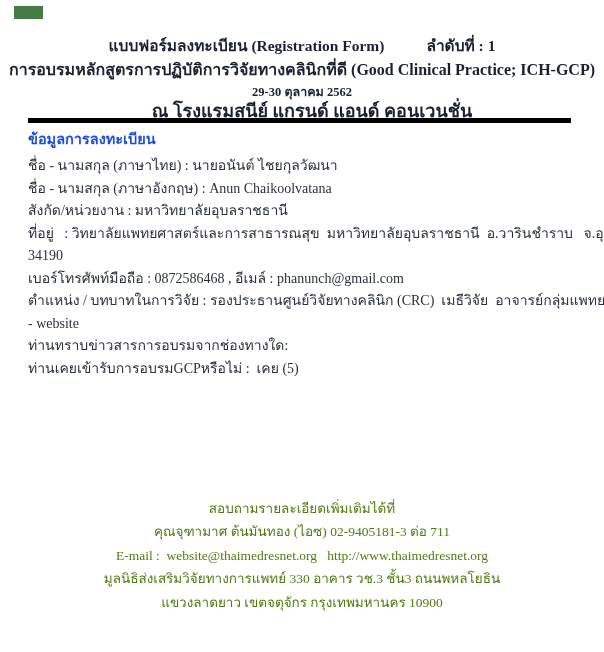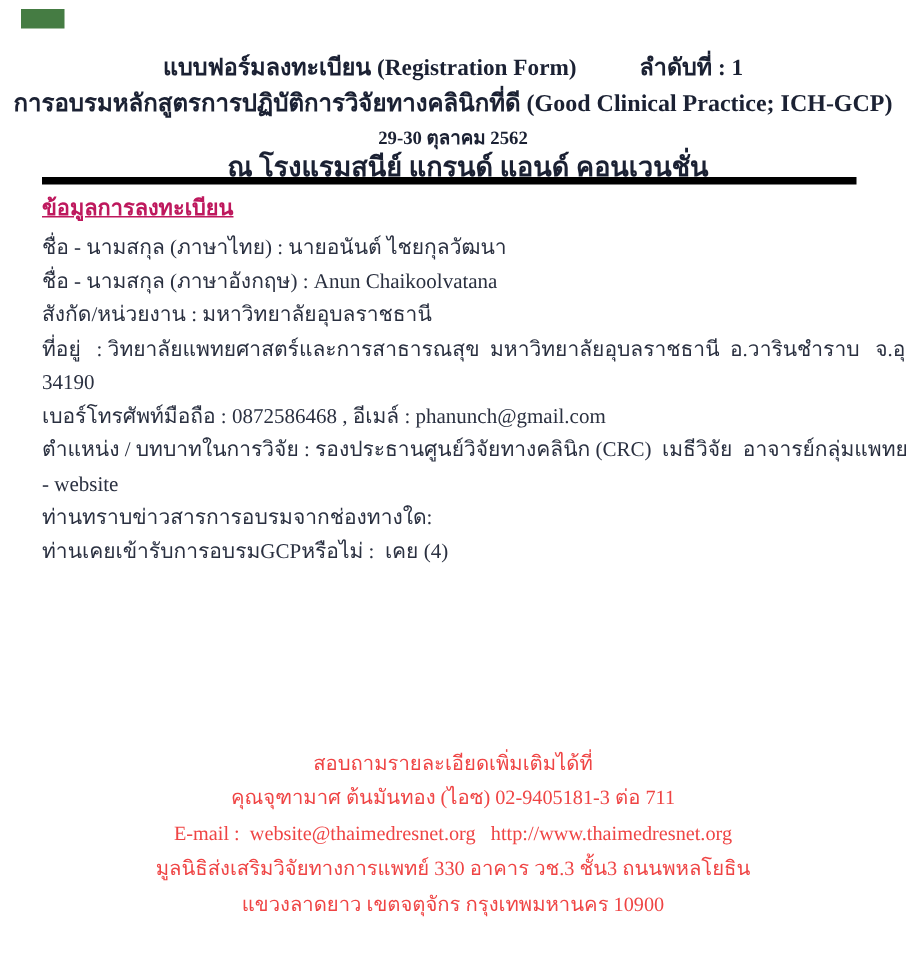--- a/index.html
+++ b/index.html
@@ -66,43 +66,42 @@
   }
   .content {
     position: absolute;
     top: 129px;
     left: 28px;
     right: 12px;
   }
   .section-title {
     font-size: 14.5px;
     font-weight: bold;
-    text-decoration: underline;
     line-height: 20px;
     margin-bottom: 6px;
-    color: #be185d;
+    color: #1d4ed8;
   }
   .body-line {
     font-size: 14px;
     line-height: 22.5px;
     white-space: pre;
     color: #2a3040;
   }
   .footer {
     position: absolute;
     top: 497px;
     left: 0;
     width: 100%;
     text-align: center;
   }
   .footer-line {
     font-size: 13.5px;
     line-height: 23.4px;
     white-space: pre;
-    color: #ef4444;
+    color: #4d7c0f;
   }
 </style>
 </head>
 <body>
 
 <div class="page">
 
   <div class="corner-marker" style="background: rgb(69, 124, 67);"></div>
 
   <div class="header">
@@ -122,21 +121,21 @@
     <div class="lines">
         <div class="body-line">ชื่อ - นามสกุล (ภาษาไทย) : นายอนันต์ ไชยกุลวัฒนา</div>
         <div class="body-line">ชื่อ - นามสกุล (ภาษาอังกฤษ) : Anun Chaikoolvatana</div>
         <div class="body-line">สังกัด/หน่วยงาน : มหาวิทยาลัยอุบลราชธานี</div>
         <div class="body-line">ที่อยู่   : วิทยาลัยแพทยศาสตร์และการสาธารณสุข  มหาวิทยาลัยอุบลราชธานี  อ.วารินชำราบ   จ.อุบลราชธานี</div>
         <div class="body-line">34190</div>
         <div class="body-line">เบอร์โทรศัพท์มือถือ : 0872586468 , อีเมล์ : phanunch@gmail.com</div>
         <div class="body-line">ตำแหน่ง / บทบาทในการวิจัย : รองประธานศูนย์วิจัยทางคลินิก (CRC)  เมธีวิจัย  อาจารย์กลุ่มแพทยศาสตร์</div>
         <div class="body-line">- website</div>
         <div class="body-line">ท่านทราบข่าวสารการอบรมจากช่องทางใด:</div>
-        <div class="body-line">ท่านเคยเข้ารับการอบรมGCPหรือไม่ :  เคย (4)</div>
+        <div class="body-line">ท่านเคยเข้ารับการอบรมGCPหรือไม่ :  เคย (5)</div>
       </div>
   </div>
 
   <div class="footer">
       <div class="footer-line">สอบถามรายละเอียดเพิ่มเติมได้ที่</div>
       <div class="footer-line">คุณจุฑามาศ ต้นมันทอง (ไอซ) 02-9405181-3 ต่อ 711</div>
       <div class="footer-line">E-mail :  website@thaimedresnet.org   http://www.thaimedresnet.org</div>
       <div class="footer-line">มูลนิธิส่งเสริมวิจัยทางการแพทย์ 330 อาคาร วช.3 ชั้น3 ถนนพหลโยธิน</div>
       <div class="footer-line">แขวงลาดยาว เขตจตุจักร กรุงเทพมหานคร 10900</div>
     </div>

